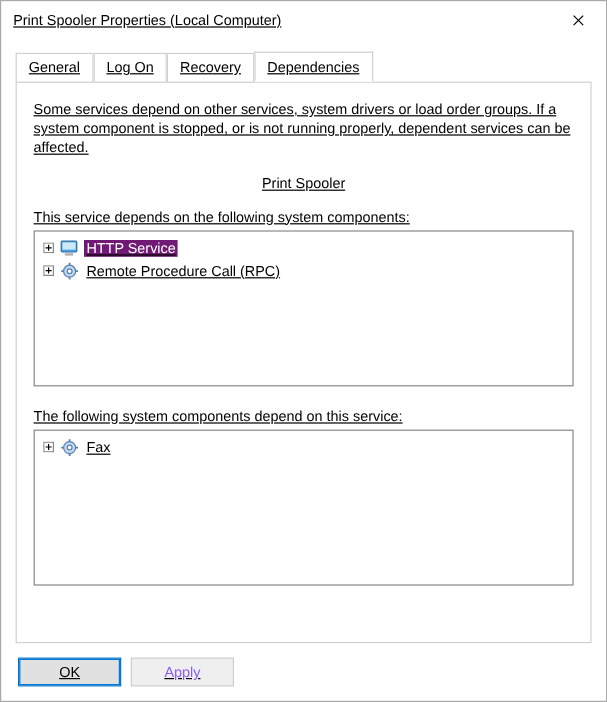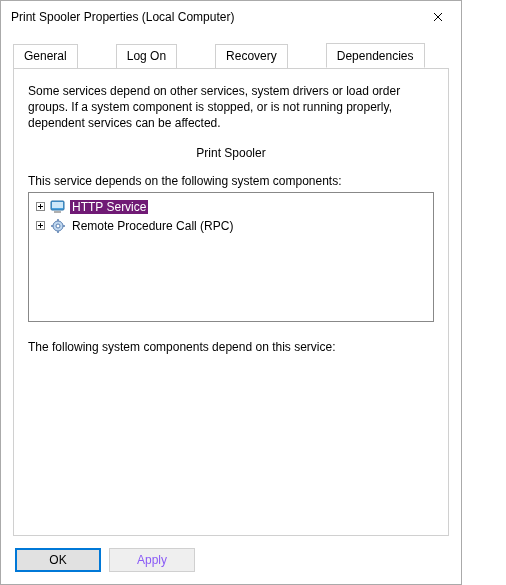--- a/index.html
+++ b/index.html
@@ -1,22 +1,22 @@
 <!DOCTYPE html>
 <html><head>
   <meta charset="utf-8">
   <style>
     * { box-sizing: border-box; margin: 0; padding: 0; }
     body { font-family: "Segoe UI", Tahoma, sans-serif; font-size: 12px; background: #fff; width: 506px; height: 585px; overflow: hidden; }
-    .window { width: 462px; height: 585px; border: 1px solid #aaa; background: #fff; display: flex; flex-direction: column; }
+    .window { width: 506px; height: 585px; border: 1px solid #aaa; background: #fff; display: flex; flex-direction: column; text-decoration: underline; }
     .titlebar { height: 32px; display: flex; align-items: center; justify-content: space-between; padding: 0 0 0 10px; }
     .titlebar-title { font-size: 12px; color: #000; }
     .close-btn { width: 46px; height: 32px; display: flex; align-items: center; justify-content: center; cursor: pointer; }
     .content { flex: 1; padding: 10px 12px 0 12px; display: flex; flex-direction: column; }
-    .tabstrip { display: flex; position: relative; z-index: 2; gap: 38px; }
+    .tabstrip { display: flex; position: relative; z-index: 2; }
     .tab { padding: 4px 10px; border: 1px solid #d0d0d0; border-bottom: none; background: #fff; margin-right: 0; cursor: pointer; font-size: 12px; position: relative; top: 1px; }
     .tab.inactive { background: #fff; border-bottom: 1px solid #d0d0d0; top: 1px; }
     .tab.active { background: #fff; border-bottom: 1px solid #fff; z-index: 3; top: 0; padding-top: 5px; }
     .tabpanel { border: 1px solid #d0d0d0; padding: 14px 14px 20px 14px; flex: 1; background: #fff; position: relative; top: 0; }
     .desc { margin-bottom: 14px; line-height: 1.35; }
     .svc-name { margin-bottom: 14px; text-align: center; }
     .section-label { margin-bottom: 4px; }
     .treebox { border: 1px solid #888; height: 130px; background: #fff; padding: 4px 6px; margin-bottom: 18px; overflow: auto; }
     .tree-item { display: flex; align-items: center; height: 18px; margin: 1px 0; }
     .expander { width: 11px; height: 11px; display: inline-flex; align-items: center; justify-content: center; margin-right: 3px; cursor: pointer; }
@@ -88,20 +88,43 @@
                   <line x1="1" y1="8" x2="3" y2="8"></line>
                   <line x1="13" y1="8" x2="15" y2="8"></line>
                 </g>
               </svg>
           </span>
           <span class="tree-label">Remote Procedure Call (RPC)</span>
         </div>
       </div>
 
       <p class="section-label">The following system components depend on this service:</p>
+      <div class="treebox">
+        <div class="tree-item">
+          <span class="expander">
+            <svg width="9" height="9" viewBox="0 0 9 9">
+                <rect x="0.5" y="0.5" width="8" height="8" fill="#fff" stroke="#888"></rect>
+                <path d="M2 4.5 H7 M4.5 2 V7" stroke="#000"></path>
+              </svg>
+          </span>
+          <span class="icon-slot">
+            <svg width="16" height="16" viewBox="0 0 16 16">
+                <circle cx="8" cy="8" r="5" fill="#c0d8f0" stroke="#5a7fb0"></circle>
+                <circle cx="8" cy="8" r="2" fill="#fff" stroke="#5a7fb0"></circle>
+                <g stroke="#5a7fb0" stroke-width="1.5">
+                  <line x1="8" y1="1" x2="8" y2="3"></line>
+                  <line x1="8" y1="13" x2="8" y2="15"></line>
+                  <line x1="1" y1="8" x2="3" y2="8"></line>
+                  <line x1="13" y1="8" x2="15" y2="8"></line>
+                </g>
+              </svg>
+          </span>
+          <span class="tree-label">Fax</span>
+        </div>
+      </div>
     </div>
   </div>
 
   <div class="buttonbar">
     <button class="btn default">OK</button>
     <button class="btn" disabled="">Apply</button>
   </div>
 </div>
 
 </body></html>

